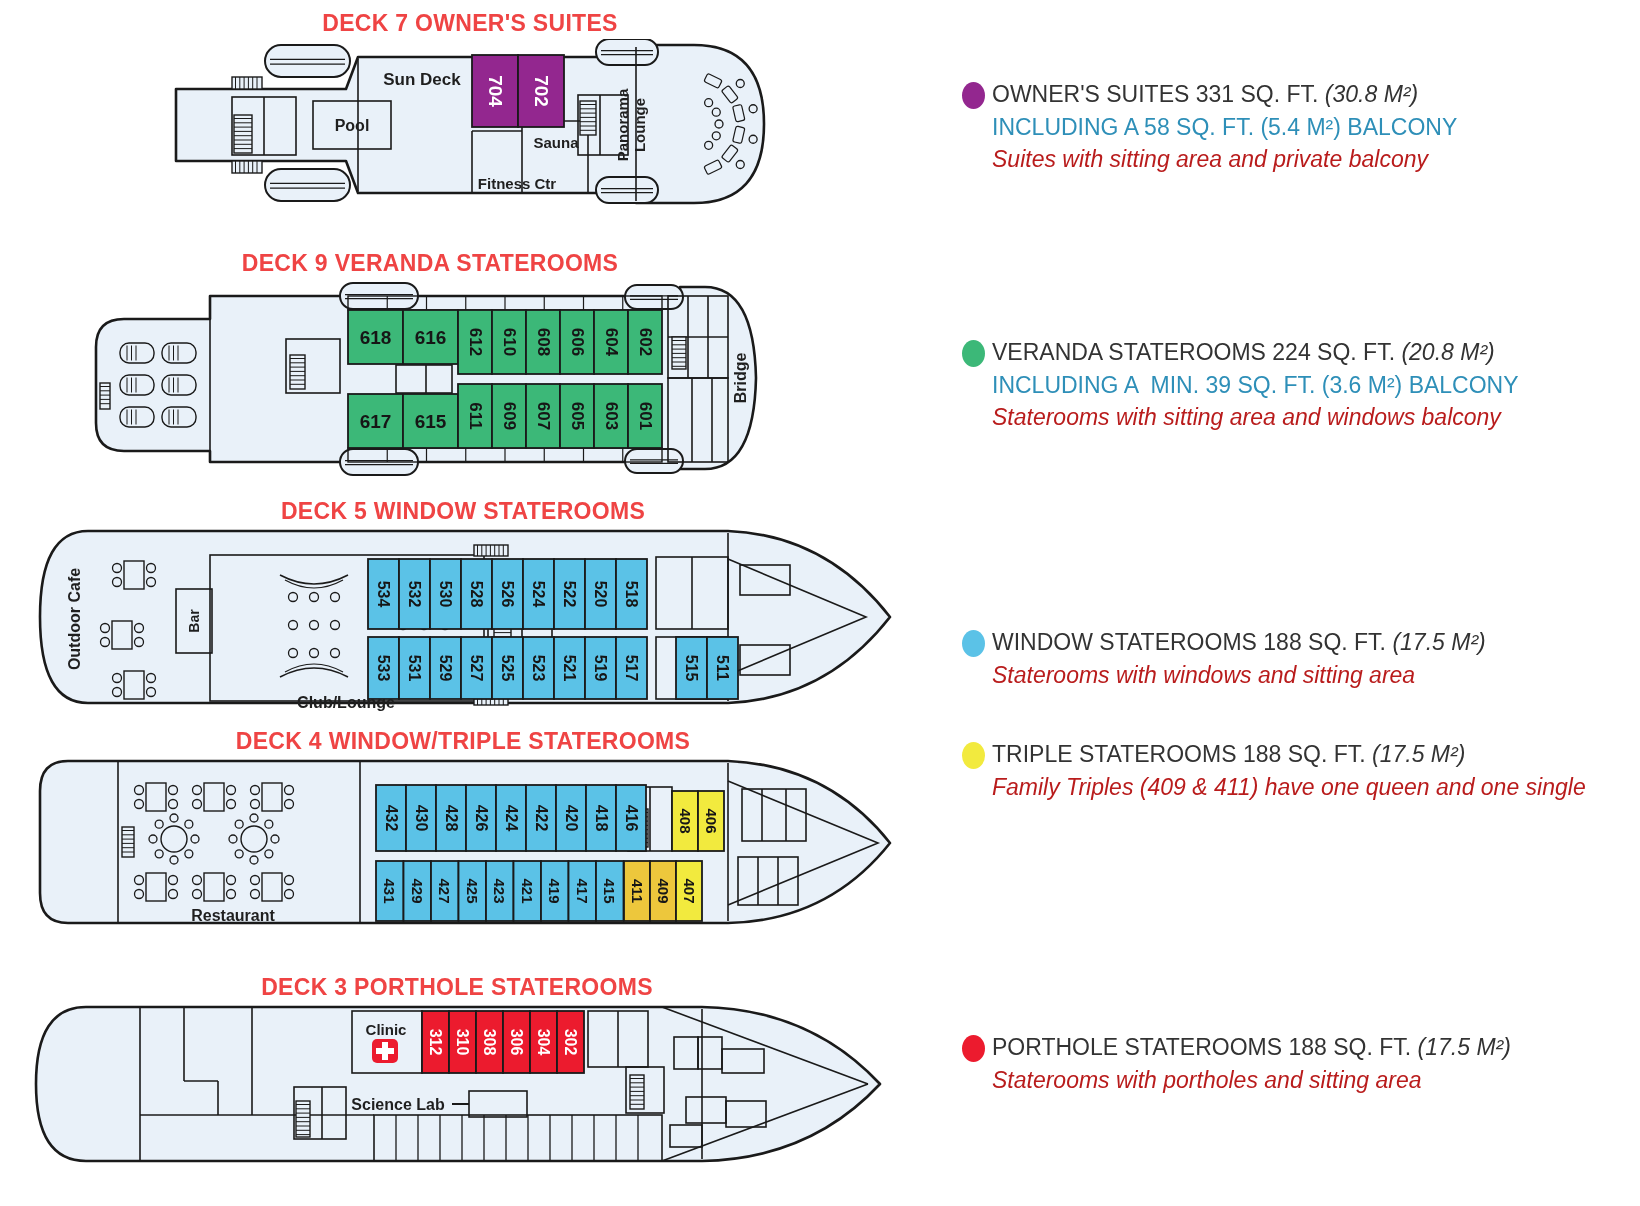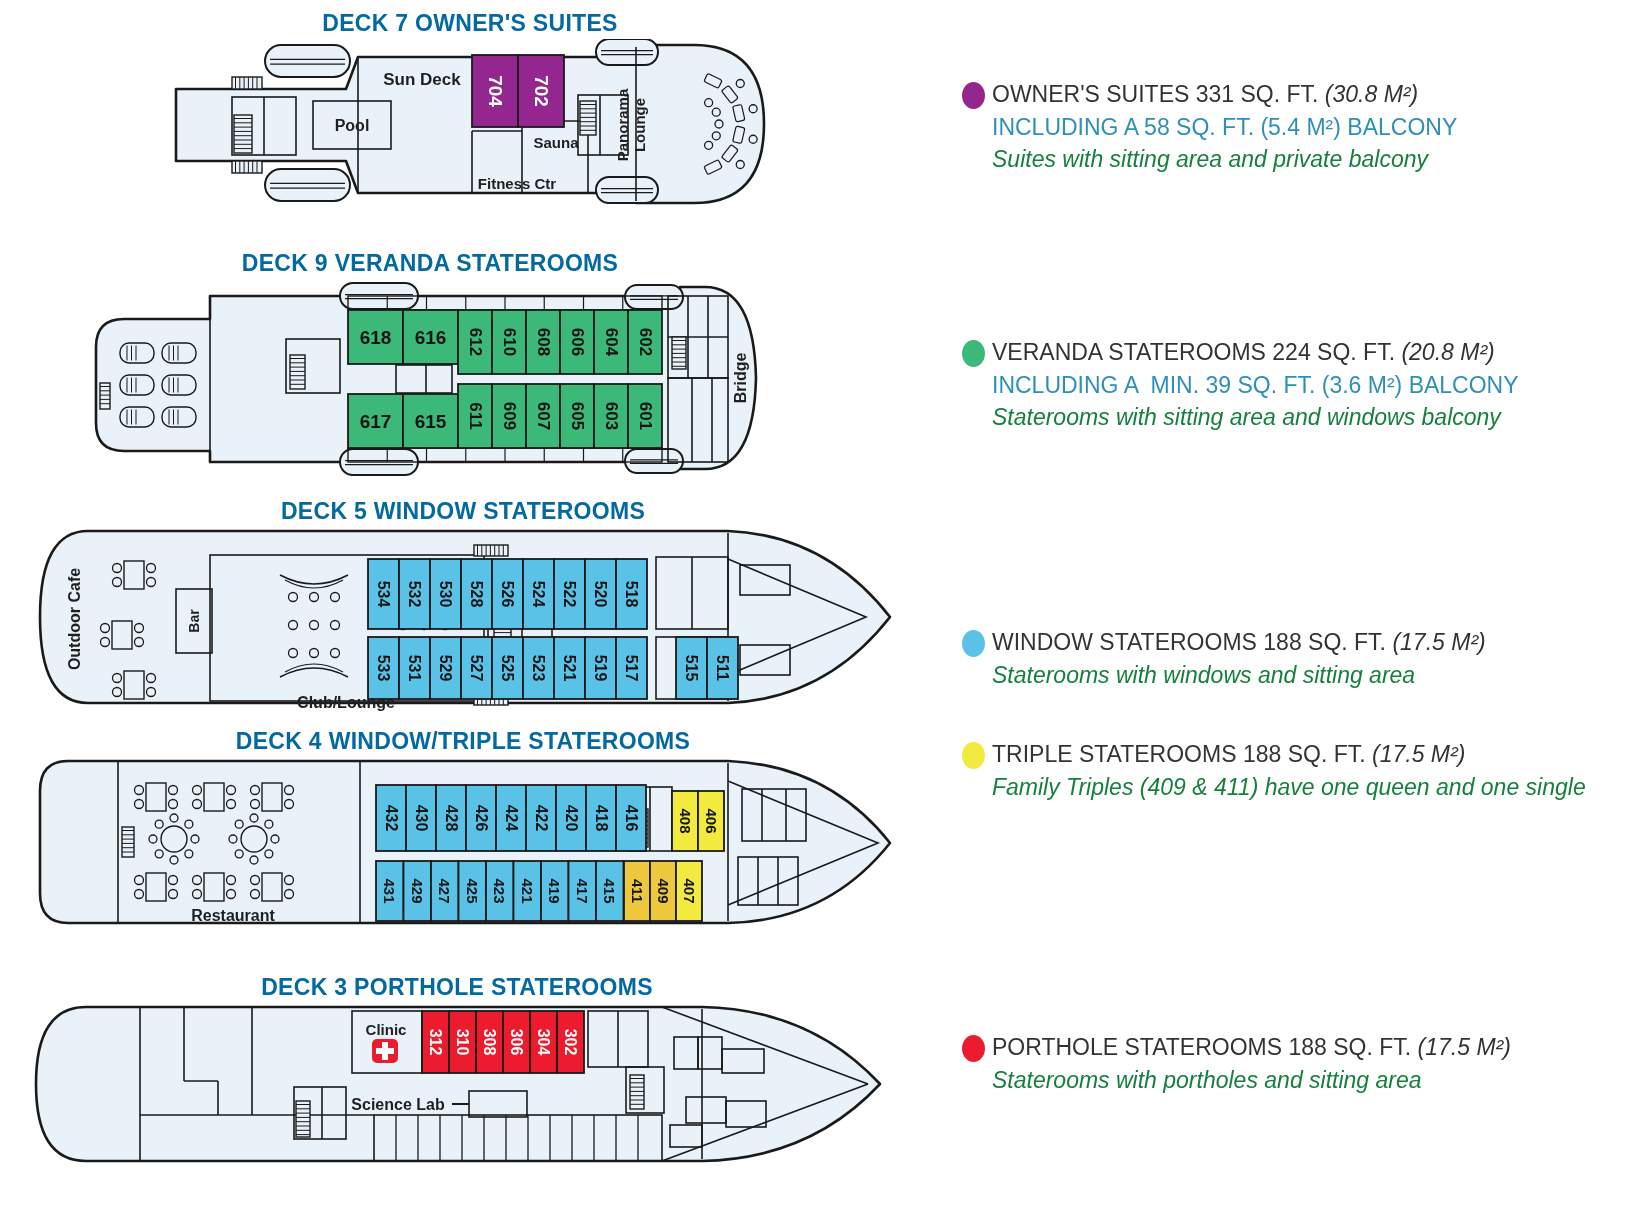--- a/index.html
+++ b/index.html
@@ -1,28 +1,28 @@
 <!DOCTYPE html>
 <html><head>
 <meta charset="utf-8">
 <style>
   html,body{margin:0;padding:0;background:#ffffff}
   body{width:1640px;height:1206px;position:relative;overflow:hidden;
        font-family:"Liberation Sans",sans-serif;}
   .deck{position:absolute}
-  .deck-title{font-weight:700;font-size:23px;color:#0369a1;text-align:center;
+  .deck-title{font-weight:700;font-size:23px;color:#ef4444;text-align:center;
               letter-spacing:.3px;margin:0 0 2px 0}
   svg{display:block}
   svg text{font-family:"Liberation Sans",sans-serif}
   .legend-item{position:absolute;left:962px;display:flex;gap:7px;align-items:flex-start}
   .dot{width:23px;height:27px;border-radius:50%;flex:0 0 auto;margin-top:4px}
   .lg-line{font-size:23px;line-height:32.5px;color:#333333;white-space:pre-wrap}
   .lg-metric{font-style:italic}
   .lg-include{color:#2E8FB8;font-size:23px;line-height:32.5px;white-space:pre-wrap}
-  .lg-desc{color:#15803d;font-size:23px;line-height:32.5px;font-style:italic;white-space:pre-wrap}
+  .lg-desc{color:#b91c1c;font-size:23px;line-height:32.5px;font-style:italic;white-space:pre-wrap}
 </style>
 </head>
 <body>
 
 <section class="deck" style="left:170px;top:10px;width:600px">
   <div class="deck-title">DECK 7 OWNER'S SUITES</div>
   <svg id="svg-deck7" width="600" height="175" viewBox="0 0 600 175">
       <path d="M6,50 H176 L188,18 H466 V6 H524 Q594,6 594,85 Q594,164 524,164 H466 V154 H188 L176,122 H6 Z" fill="#E9F1F9" stroke="#1A1A1A" stroke-width="2.6" stroke-linejoin="round"></path>
       <g>
         <rect x="95" y="6" width="85" height="32" rx="16" fill="#E9F1F9" stroke="#1A1A1A" stroke-width="2"></rect>

